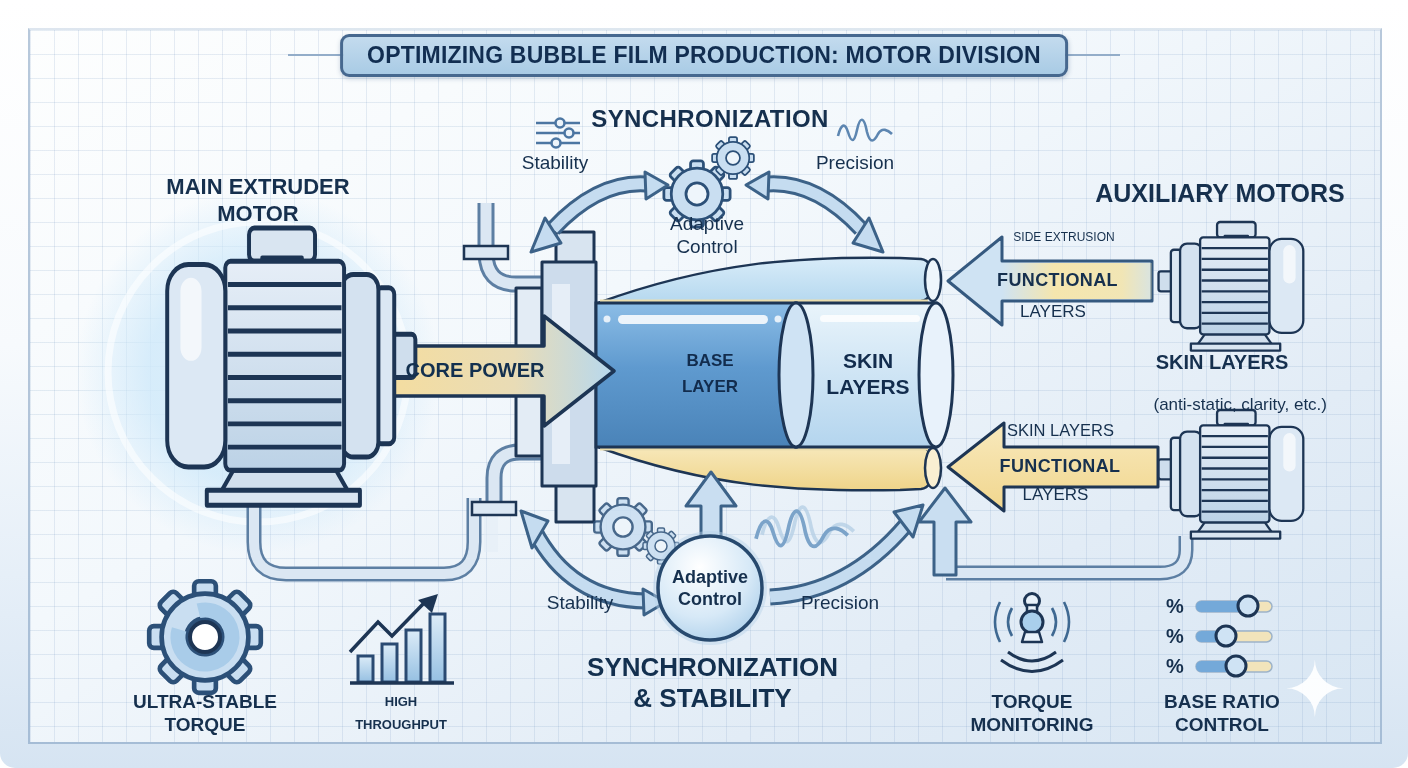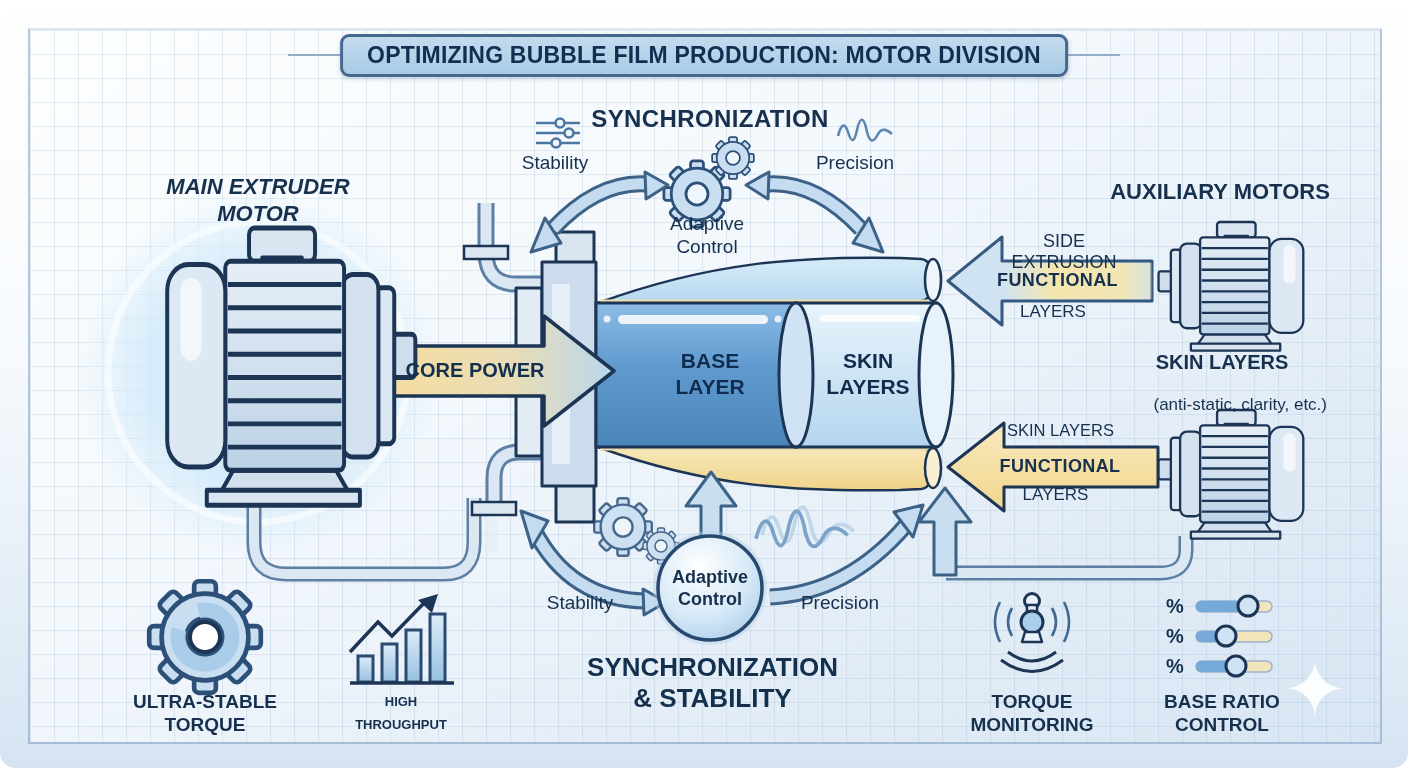--- a/index.html
+++ b/index.html
@@ -311,38 +311,38 @@
   <div class="banner">OPTIMIZING BUBBLE FILM PRODUCTION: MOTOR DIVISION</div>
 
   <div class="lbl b" style="left:570px;top:105px;width:280px;font-size:24px;letter-spacing:.4px;">SYNCHRONIZATION</div>
   <div class="lbl" style="left:505px;top:152px;width:100px;font-size:19px;">Stability</div>
   <div class="lbl" style="left:805px;top:152px;width:100px;font-size:19px;">Precision</div>
   <div class="lbl" style="left:653px;top:212px;width:108px;font-size:19px;line-height:23px;">
     <div>Adaptive</div>
     <div>Control</div>
   </div>
 
-  <div class="lbl b" style="left:118px;top:173px;width:280px;font-size:22px;line-height:27px;font-style:italic;">
+  <div class="lbl b" style="left:118px;top:173px;width:280px;font-size:22px;line-height:27px;">
     <div>MAIN EXTRUDER</div>
     <div>MOTOR</div>
   </div>
 
   <div class="lbl b" style="left:395px;top:359px;width:160px;font-size:20px;color:#13304f;">CORE POWER</div>
 
-  <div class="lbl b" style="left:650px;top:348px;width:120px;font-size:21px;line-height:26px;color:#122c4d;">
+  <div class="lbl b" style="left:650px;top:348px;width:120px;font-size:17px;line-height:26px;color:#122c4d;">
     <div>BASE</div>
     <div>LAYER</div>
   </div>
   <div class="lbl b" style="left:812px;top:348px;width:112px;font-size:21px;line-height:26px;color:#122c4d;">
     <div>SKIN</div>
     <div>LAYERS</div>
   </div>
 
-  <div class="lbl b" style="left:1090px;top:179px;width:260px;font-size:22px;">AUXILIARY MOTORS</div>
-  <div class="lbl" style="left:988px;top:231px;width:152px;font-size:18px;">SIDE EXTRUSION</div>
+  <div class="lbl b" style="left:1090px;top:179px;width:260px;font-size:25px;">AUXILIARY MOTORS</div>
+  <div class="lbl" style="left:988px;top:231px;width:152px;font-size:12px;">SIDE EXTRUSION</div>
   <div class="lbl b" style="left:995px;top:270px;width:125px;font-size:18px;letter-spacing:.4px;">FUNCTIONAL</div>
   <div class="lbl" style="left:993px;top:302px;width:120px;font-size:17px;">LAYERS</div>
   <div class="lbl b" style="left:1137px;top:351px;width:170px;font-size:20px;">SKIN LAYERS</div>
   <div class="lbl" style="left:1117px;top:395px;width:210px;font-size:17px;text-align:right;">(anti-static, clarity, etc.)</div>
   <div class="lbl" style="left:993px;top:421px;width:135px;font-size:16.5px;">SKIN LAYERS</div>
   <div class="lbl b" style="left:995px;top:456px;width:130px;font-size:18px;letter-spacing:.4px;">FUNCTIONAL</div>
   <div class="lbl" style="left:993px;top:485px;width:125px;font-size:17px;">LAYERS</div>
 
   <div class="lbl" style="left:530px;top:592px;width:100px;font-size:19px;">Stability</div>
   <div class="lbl" style="left:790px;top:592px;width:100px;font-size:19px;">Precision</div>

